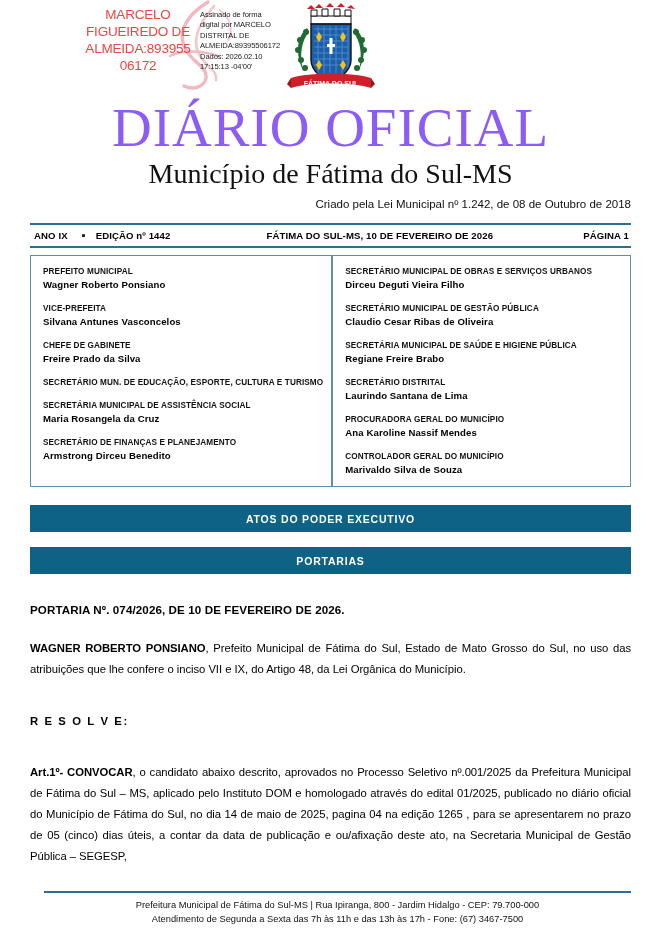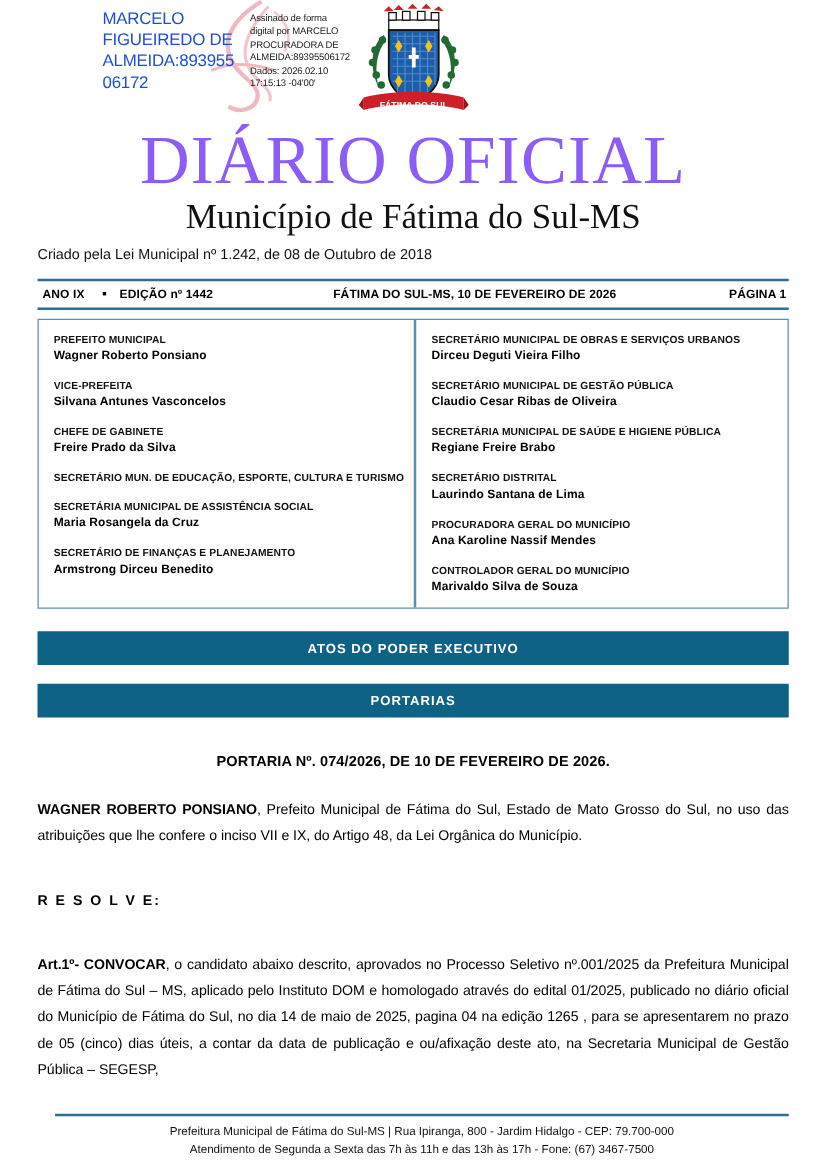--- a/index.html
+++ b/index.html
@@ -50,23 +50,24 @@
     height: 92px;
     pointer-events: none;
     z-index: 0;
   }
   .sig-name {
     position: relative;
     z-index: 2;
     width: 112px;
     font-size: 13.5px;
     line-height: 17px;
-    color: #1d4ed8;
+    color: #ef4444;
     letter-spacing: -0.2px;
     word-break: break-word;
+    text-align: center;
   }
   .sig-detail {
     position: relative;
     z-index: 2;
     width: 126px;
     font-size: 7.6px;
     line-height: 10.4px;
     color: #1a1a1a;
     padding-top: 4px;
     letter-spacing: -0.1px;
@@ -95,21 +96,21 @@
   }
   .title-sub {
     text-align: center;
     font-family: "Liberation Serif", serif;
     font-size: 28px;
     line-height: 32px;
     color: #111;
     margin-top: 2px;
   }
   .title-law {
-    text-align: left;
+    text-align: right;
     font-size: 11.5px;
     line-height: 16px;
     color: #111;
     margin-top: 6px;
   }
 
   
   .rule {
     height: 2px;
     background: #2f6d92;
@@ -184,21 +185,20 @@
     font-size: 10.5px;
     font-weight: bold;
     letter-spacing: 0.8px;
     padding: 8px 0 7px 0;
   }
   .banner.first { margin-top: 18px; }
   .banner.second { margin-top: 15px; }
 
   
   .doc-heading {
-    text-align: center;
     font-size: 11.6px;
     font-weight: bold;
     margin-top: 29px;
     letter-spacing: 0.1px;
   }
   .para {
     font-size: 11.3px;
     line-height: 21px;
     text-align: justify;
     margin-top: 22px;
@@ -247,21 +247,21 @@
         <path d="M66 6 C52 22 44 38 50 52 C56 66 70 70 68 80" fill="none" stroke="#f3c6cc" stroke-width="2.6" stroke-linecap="round"></path>
         <path d="M22 56 C34 50 52 50 70 56" fill="none" stroke="#f0b9c0" stroke-width="2.4" stroke-linecap="round"></path>
         <path d="M72 10 C82 18 86 30 80 40" fill="none" stroke="#f5ccd2" stroke-width="2.2" stroke-linecap="round"></path>
       </svg>
       <div class="sig-name">
         <span>MARCELO FIGUEIREDO DE ALMEIDA:89395506172</span>
       </div>
       <div class="sig-detail">
         <div>Assinado de forma</div>
         <div>digital por MARCELO</div>
-        <div>PROCURADORA DE</div>
+        <div>DISTRITAL DE</div>
         <div>ALMEIDA:89395506172</div>
         <div>Dados: 2026.02.10</div>
         <div>17:15:13 -04'00'</div>
       </div>
     </div>
 
     <svg class="crest" viewBox="0 0 92 94" aria-hidden="true">
 
       <g>
         <rect x="26" y="14" width="40" height="8" fill="#ffffff" stroke="#111" stroke-width="1"></rect>

